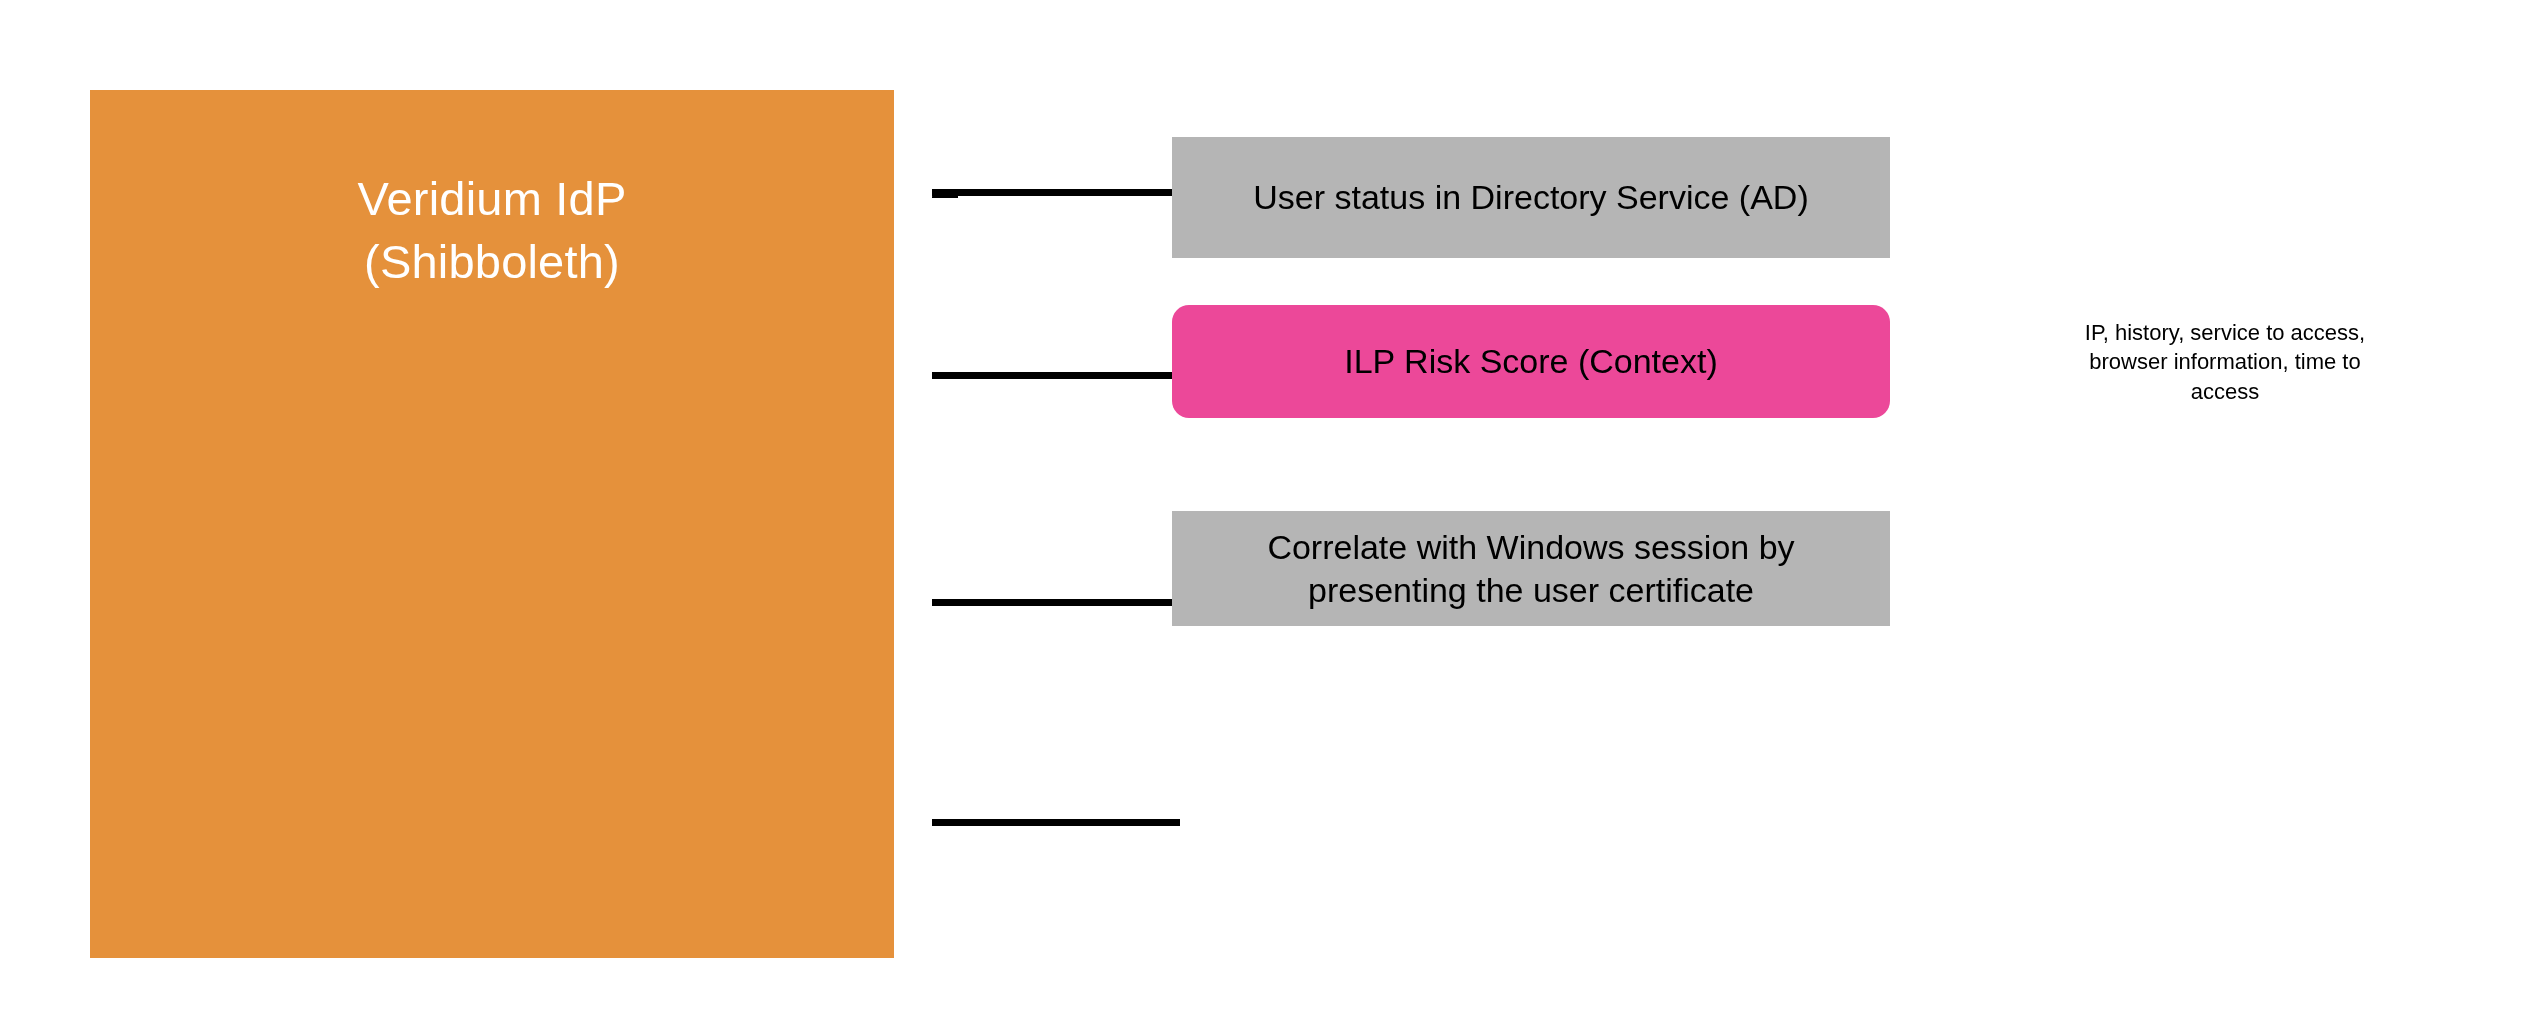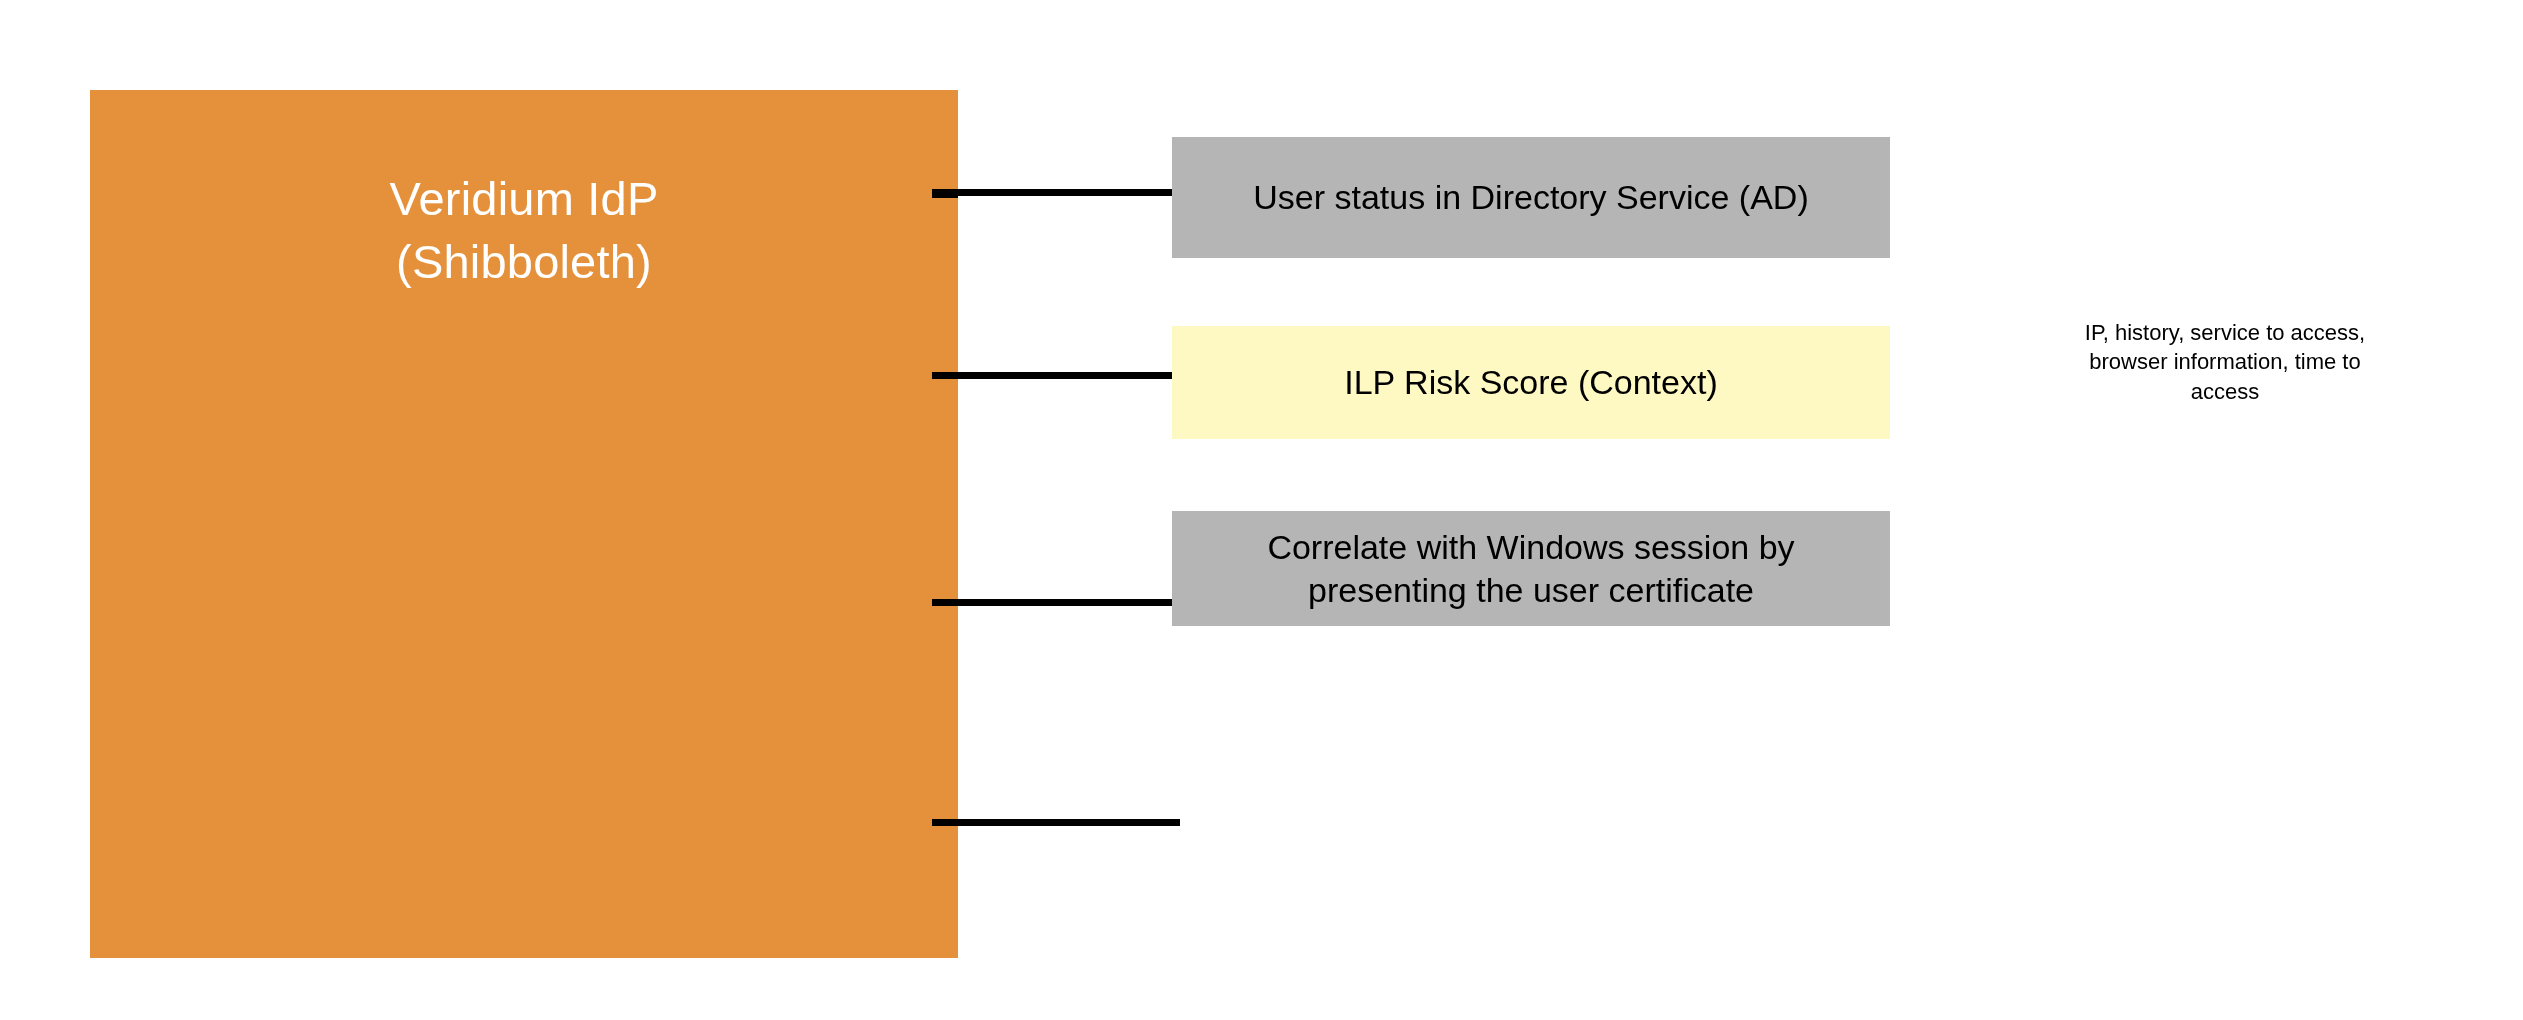--- a/index.html
+++ b/index.html
@@ -20,21 +20,21 @@
     height: 1020px;
     background: #ffffff;
     overflow: hidden;
   }
 
   
   .idp-node {
     position: absolute;
     left: 90px;
     top: 90px;
-    width: 868px;
+    width: 804px;
     height: 868px;
     background: #E5913B;
     box-sizing: border-box;
   }
   .idp-node-label {
     position: absolute;
     left: 0;
     right: 0;
     top: 78px;
     text-align: center;
@@ -110,21 +110,21 @@
   </div>
 
   <div class="connector hooked" style="left: 932px; width: 248px; top: 189px;"></div>
   <div class="connector" style="left: 932px; width: 248px; top: 372px;"></div>
   <div class="connector" style="left: 932px; width: 248px; top: 599px;"></div>
   <div class="connector" style="left: 932px; width: 248px; top: 819px;"></div>
 
   <div class="signal-box" style="top: 137px; height: 121px; background: rgb(181, 181, 181);">
     <span class="signal-text">User status in Directory Service (AD)</span>
   </div>
-  <div class="signal-box" style="top: 326px; height: 113px; background: #fef9c3;">
+  <div class="signal-box" style="top: 305px; height: 113px; background: #ec4899; border-radius: 17px;">
     <span class="signal-text">ILP Risk Score (Context)</span>
   </div>
   <div class="signal-box" style="top: 511px; height: 115px; background: rgb(181, 181, 181);">
     <span class="signal-text">Correlate with Windows session by
 presenting the user certificate</span>
   </div>
 
   <div class="context-note">IP, history, service to access,
 browser information, time to
 access</div>

